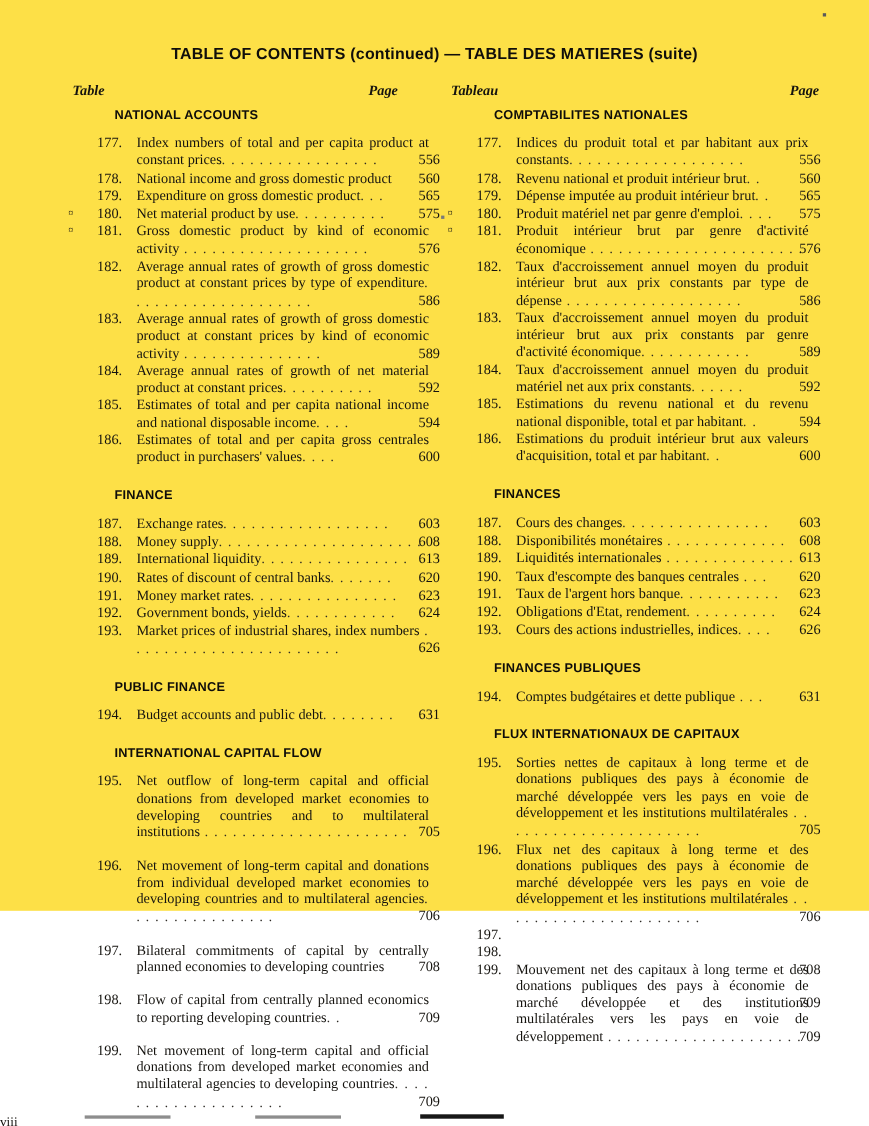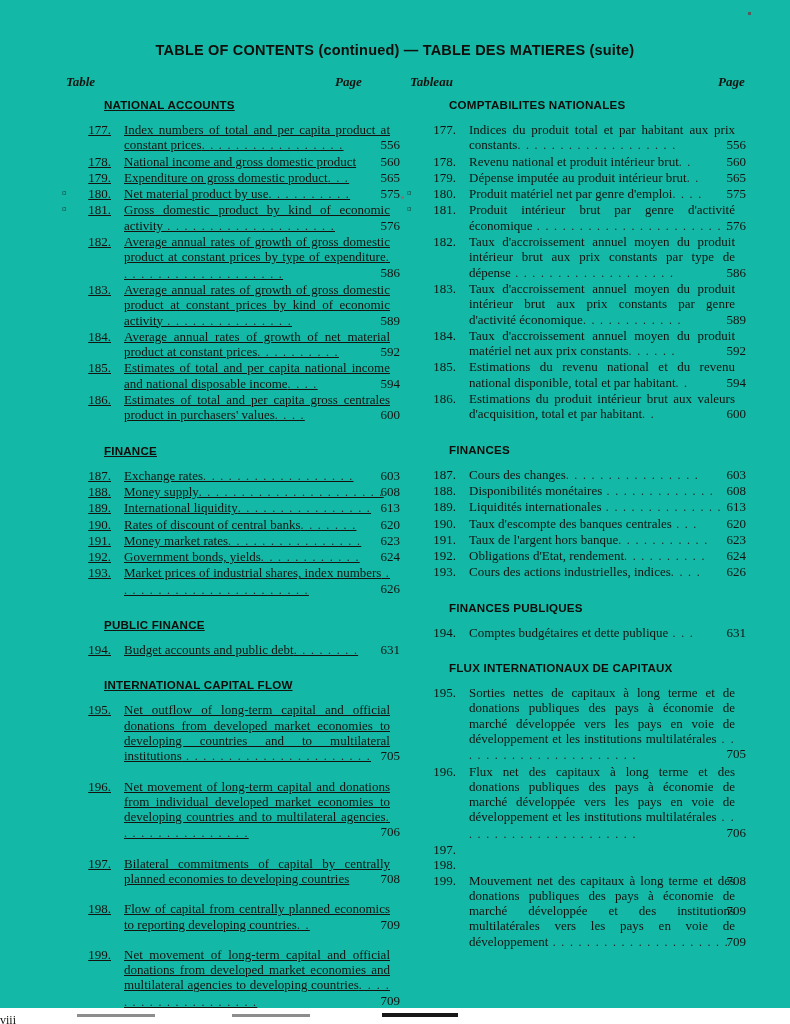--- a/index.html
+++ b/index.html
@@ -12,22 +12,22 @@
     height: 1024px;
     position: relative;
     font-family: "Liberation Serif", "DejaVu Serif", serif;
     color: #15130f;
     overflow: hidden;
   }
   .page {
     position: absolute;
     left: 0; top: 0;
     width: 790px;
-    height: 1008px;
-    background: #14b8a6;
+    height: 828px;
+    background: #fde047;
   }
 
   
   .doc-title {
     position: absolute;
     left: 0; top: 42px;
     width: 790px;
     text-align: center;
     font-family: "Liberation Sans", "DejaVu Sans", sans-serif;
     font-weight: bold;
@@ -53,21 +53,21 @@
   .ch-page-l  { left: 335px; }
   .ch-tableau { left: 410px; }
   .ch-page-r  { left: 718px; }
 
   
   .col {
     position: absolute;
     top: 98px;
     width: 345px;
   }
-  .col-left  { left: 60px; text-decoration: underline; }
+  .col-left  { left: 60px; }
   .col-right { left: 405px; }
 
   .section-head {
     font-family: "Liberation Sans", "DejaVu Sans", sans-serif;
     font-weight: bold;
     font-size: 11.6px;
     letter-spacing: 0.2px;
     color: #0f0d0a;
     margin: 0 0 9px 44px;
   }

